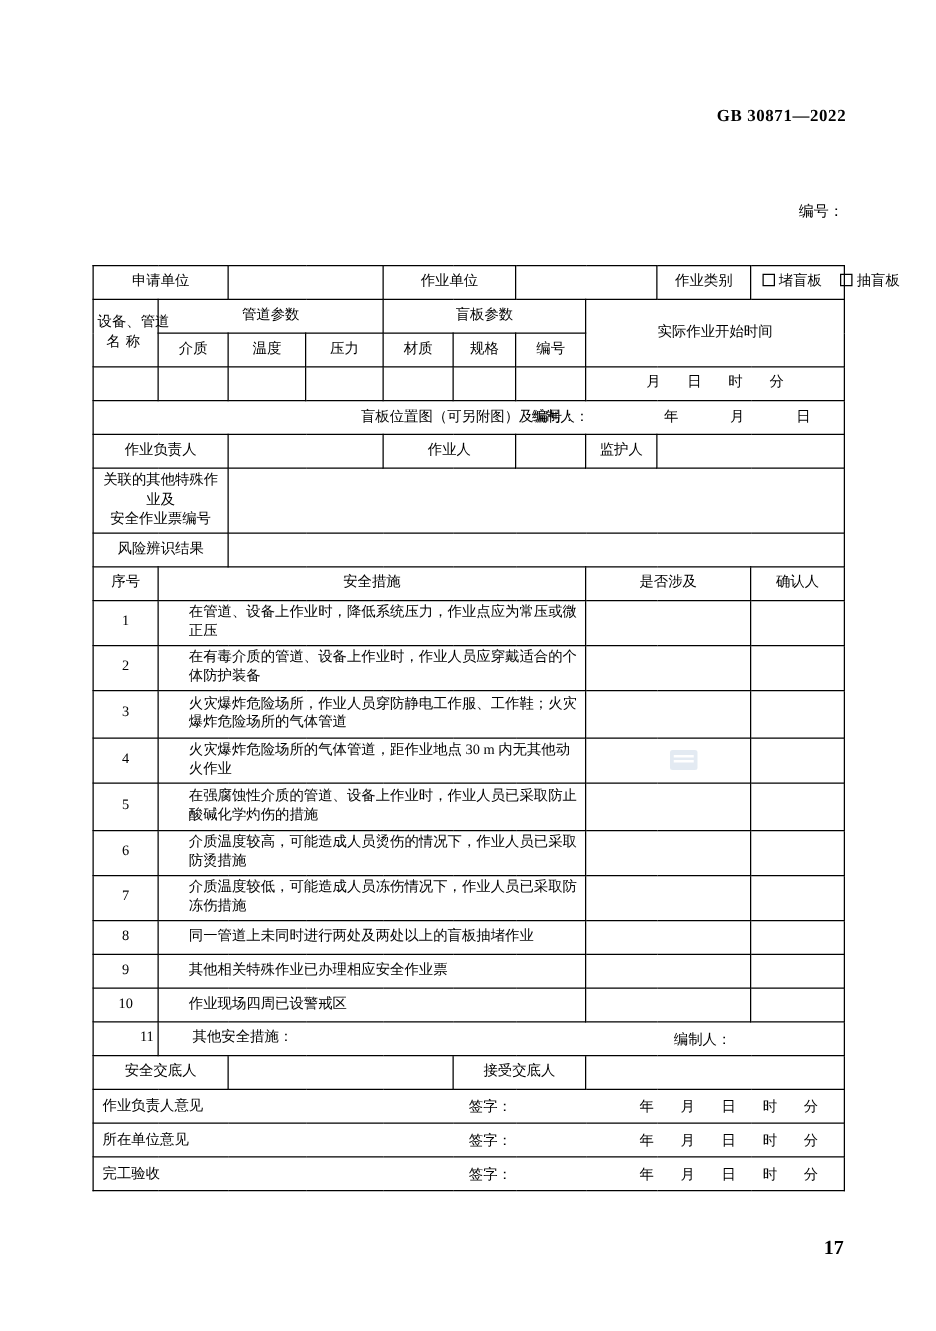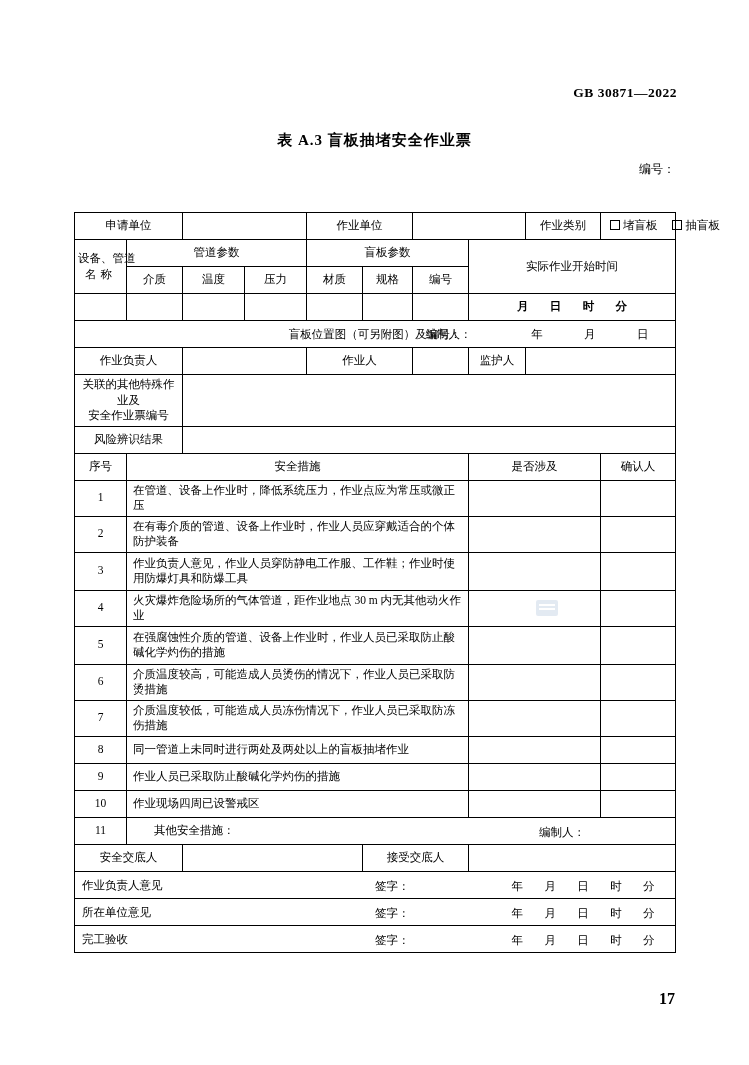--- a/index.html
+++ b/index.html
@@ -78,36 +78,35 @@
   .blockcell .editor-line {
     position: absolute;
     right: 8px;
     bottom: 4px;
     white-space: nowrap;
     font-family: Liberation Mono, monospace;
   }
   .sp-4 { letter-spacing: 4px; text-align: center; }
   .measure-line {
     white-space: nowrap;
-    font-weight: bold;
   }
   .measure-line span { display: inline-block; }
   .mw2 { display:inline-block; width: 30px; }
   .checkbox {
     display: inline-block;
     width: 8px;
     height: 8px;
     border: 1px solid #000;
     margin-right: 3px;
     vertical-align: -1px;
   }
   .chk-group { white-space: nowrap; }
   .chk-item { display: inline-block; margin: 0 6px; }
   .measure-row td { height: 24px; }
-  .measure-row td.meas-text { text-align: left; padding-left: 6px; }
+  .measure-row td.meas-text { text-align: left; padding-left: 24px; }
   .two-line { height: 38px; }
   .other-measure {
     height: 44px;
     vertical-align: top;
     position: relative;
     text-align: left;
   }
   .other-measure .om-label { padding-left: 24px; }
   .other-measure .om-editor {
     position: absolute;
@@ -161,21 +160,20 @@
     box-shadow: 0 4px 0 #ffffff;
   }
 </style>
 </head>
 <body>
 
 <div class="page">
 
   <div class="std-header">GB 30871—2022</div>
 
-  <div class="doc-title">表 A.3   盲板抽堵安全作业票</div>
 
   <div class="serial-line">编号：</div>
 
   <table class="form">
     <colgroup>
       <col style="width:52px">
       <col style="width:56px">
       <col style="width:62px">
       <col style="width:62px">
       <col style="width:56px">
@@ -286,21 +284,21 @@
         <td></td>
       </tr>
       <tr class="measure-row">
         <td class="c">2</td>
         <td class="meas-text" colspan="6">在有毒介质的管道、设备上作业时，作业人员应穿戴适合的个体防护装备</td>
         <td colspan="2"></td>
         <td></td>
       </tr>
       <tr class="measure-row two-line">
         <td class="c">3</td>
-        <td class="meas-text" colspan="6">作业负责人意见，作业人员穿防静电工作服、工作鞋；作业时使用防爆灯具和防爆工具</td>
+        <td class="meas-text" colspan="6">火灾爆炸危险场所，作业人员穿防静电工作服、工作鞋；火灾爆炸危险场所的气体管道</td>
         <td colspan="2"></td>
         <td></td>
       </tr>
       <tr class="measure-row">
         <td class="c">4</td>
         <td class="meas-text" colspan="6">火灾爆炸危险场所的气体管道，距作业地点 30 m 内无其他动火作业</td>
         <td colspan="2"></td>
         <td></td>
       </tr>
       <tr class="measure-row two-line">
@@ -322,33 +320,33 @@
         <td></td>
       </tr>
       <tr class="measure-row">
         <td class="c">8</td>
         <td class="meas-text" colspan="6">同一管道上未同时进行两处及两处以上的盲板抽堵作业</td>
         <td colspan="2"></td>
         <td></td>
       </tr>
       <tr class="measure-row">
         <td class="c">9</td>
-        <td class="meas-text" colspan="6">作业人员已采取防止酸碱化学灼伤的措施</td>
+        <td class="meas-text" colspan="6">其他相关特殊作业已办理相应安全作业票</td>
         <td colspan="2"></td>
         <td></td>
       </tr>
       <tr class="measure-row">
         <td class="c">10</td>
         <td class="meas-text" colspan="6">作业现场四周已设警戒区</td>
         <td colspan="2"></td>
         <td></td>
       </tr>
 
       <tr>
-        <td class="c other-measure" style="text-align:center">11</td>
+        <td class="c other-measure" style="text-align:right">11</td>
         <td class="other-measure" colspan="9">
           <span class="om-label">其他安全措施：</span>
           <span class="om-editor">编制人：</span>
         </td>
       </tr>
 
       <tr>
         <td class="c nowrap" colspan="2">安全交底人</td>
         <td colspan="3"></td>
         <td class="c nowrap" colspan="2">接受交底人</td>

